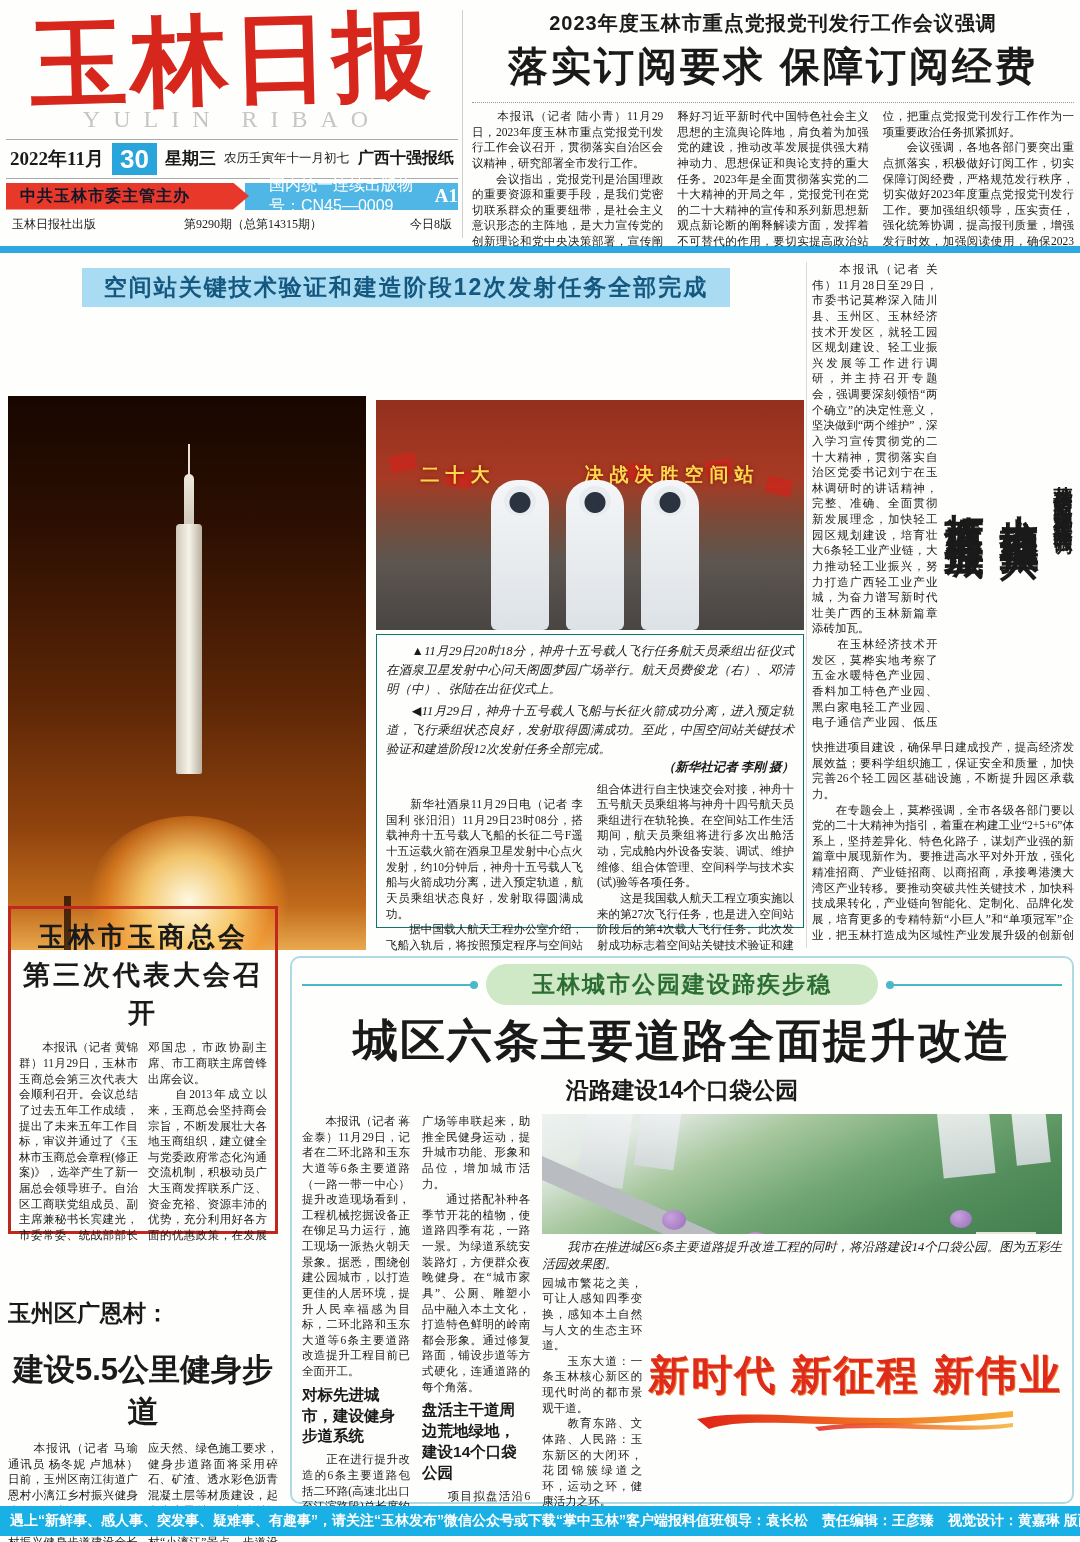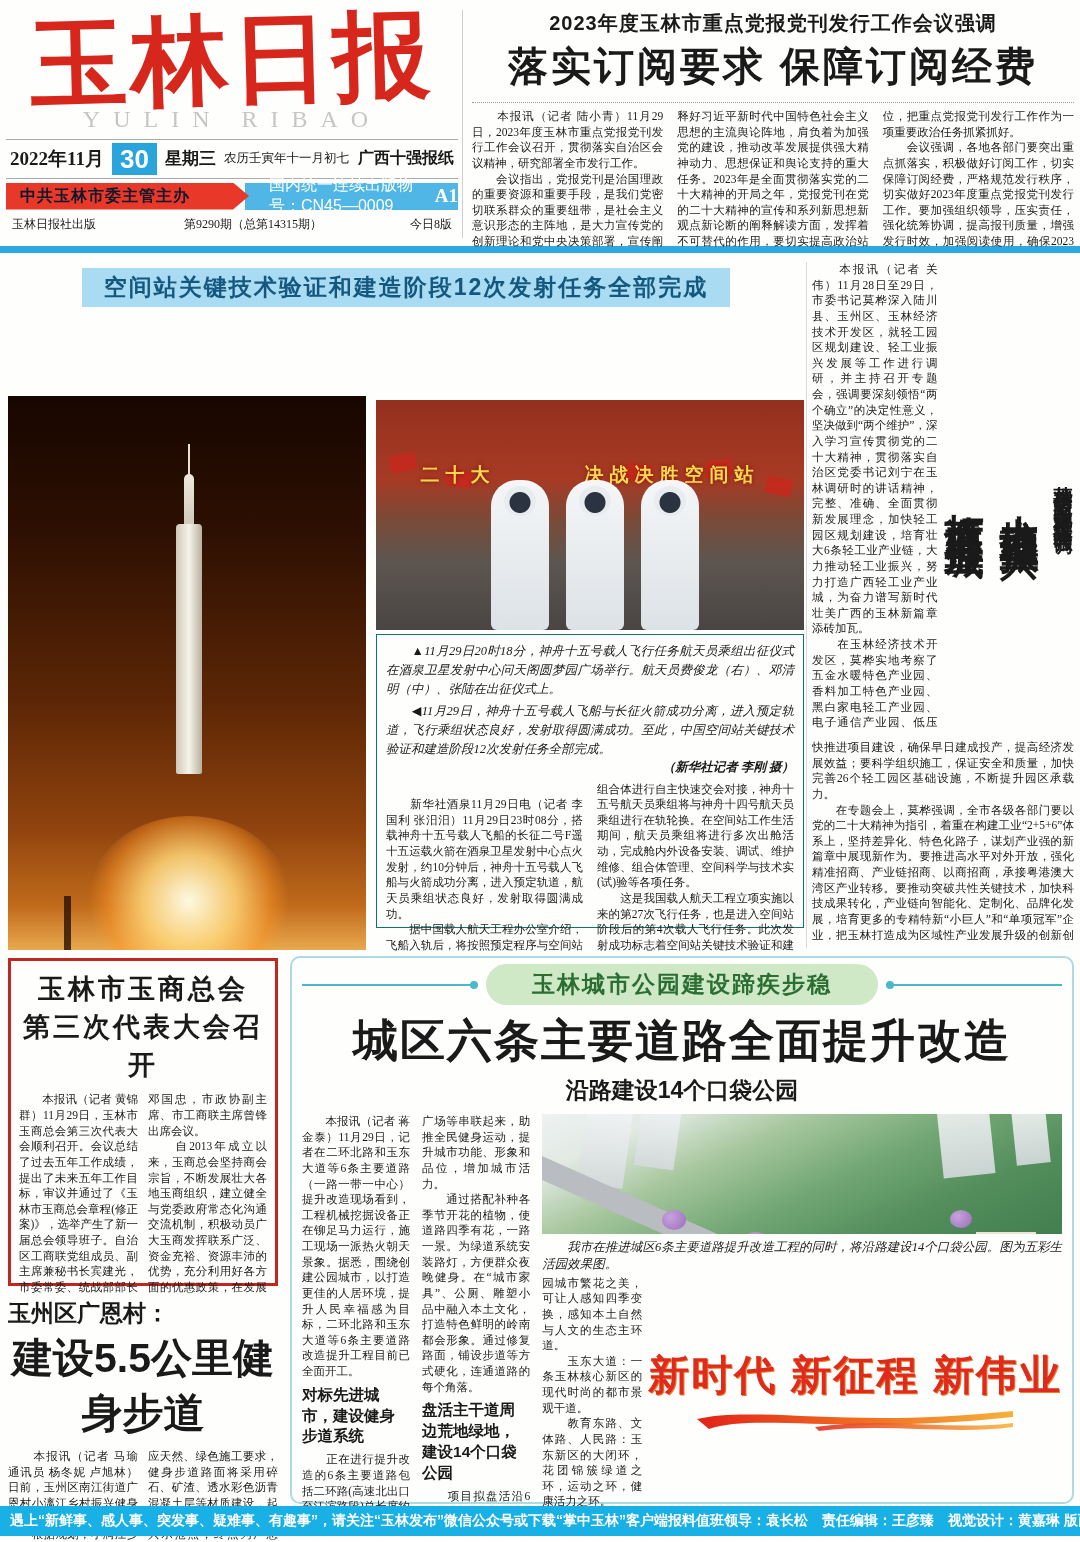--- a/index.html
+++ b/index.html
@@ -70,29 +70,29 @@
   .moye-top{display:flex;height:470px;}
   .moye-narrow{width:136px;}
   .moye-vheads{flex:1;writing-mode:vertical-rl;display:flex;flex-direction:column;align-items:center;
       padding-left:4px;}
   .moye-kicker{font-weight:bold;font-size:19px;letter-spacing:3px;line-height:1.2;}
   .moye-h{font-weight:900;font-size:39px;letter-spacing:3px;line-height:1.15;margin-right:10px;}
   .moye-bottom{margin-top:8px;height:200px;}
   .moye-vrule{position:absolute;left:806px;top:262px;width:1px;height:686px;background:#d8d8d8;}
 
   
-  .chamber{position:absolute;left:8px;top:958px;width:270px;height:328px;border:3px solid #c1271e;
+  .chamber{position:absolute;left:8px;top:906px;width:270px;height:328px;border:3px solid #c1271e;
       box-sizing:border-box;padding:10px 8px;}
   .chamber-title{font-weight:900;font-size:27px;text-align:center;letter-spacing:3px;line-height:1.4;}
   .chamber-cols{column-count:2;column-gap:10px;margin-top:8px;height:216px;}
 
   
   .trail{position:absolute;left:8px;top:1298px;width:270px;height:204px;}
   .trail-kicker{font-weight:bold;font-size:23px;}
-  .trail-head{font-weight:900;font-size:41px;text-align:center;margin:2px 0 8px;}
+  .trail-head{font-weight:900;font-size:31px;text-align:center;margin:20px 0 8px;}
   .trail-cols{column-count:2;column-gap:10px;height:128px;}
 
   
   .roads{position:absolute;left:290px;top:956px;width:784px;height:548px;border:2px solid #aedae6;
       border-radius:10px;box-sizing:border-box;padding:6px 10px;}
   .pill-row{display:flex;align-items:center;gap:8px;}
   .pill-line{flex:1;height:2px;background:#49b8c8;position:relative;}
   .pill-line::after{content:"";position:absolute;top:-3px;width:8px;height:8px;border-radius:50%;background:#49b8c8;}
   .pill-line.l::after{right:0;} .pill-line.r::after{left:0;}
   .pill{background:#cfe8c6;color:#2b6e33;font-weight:bold;font-size:23px;letter-spacing:2px;

